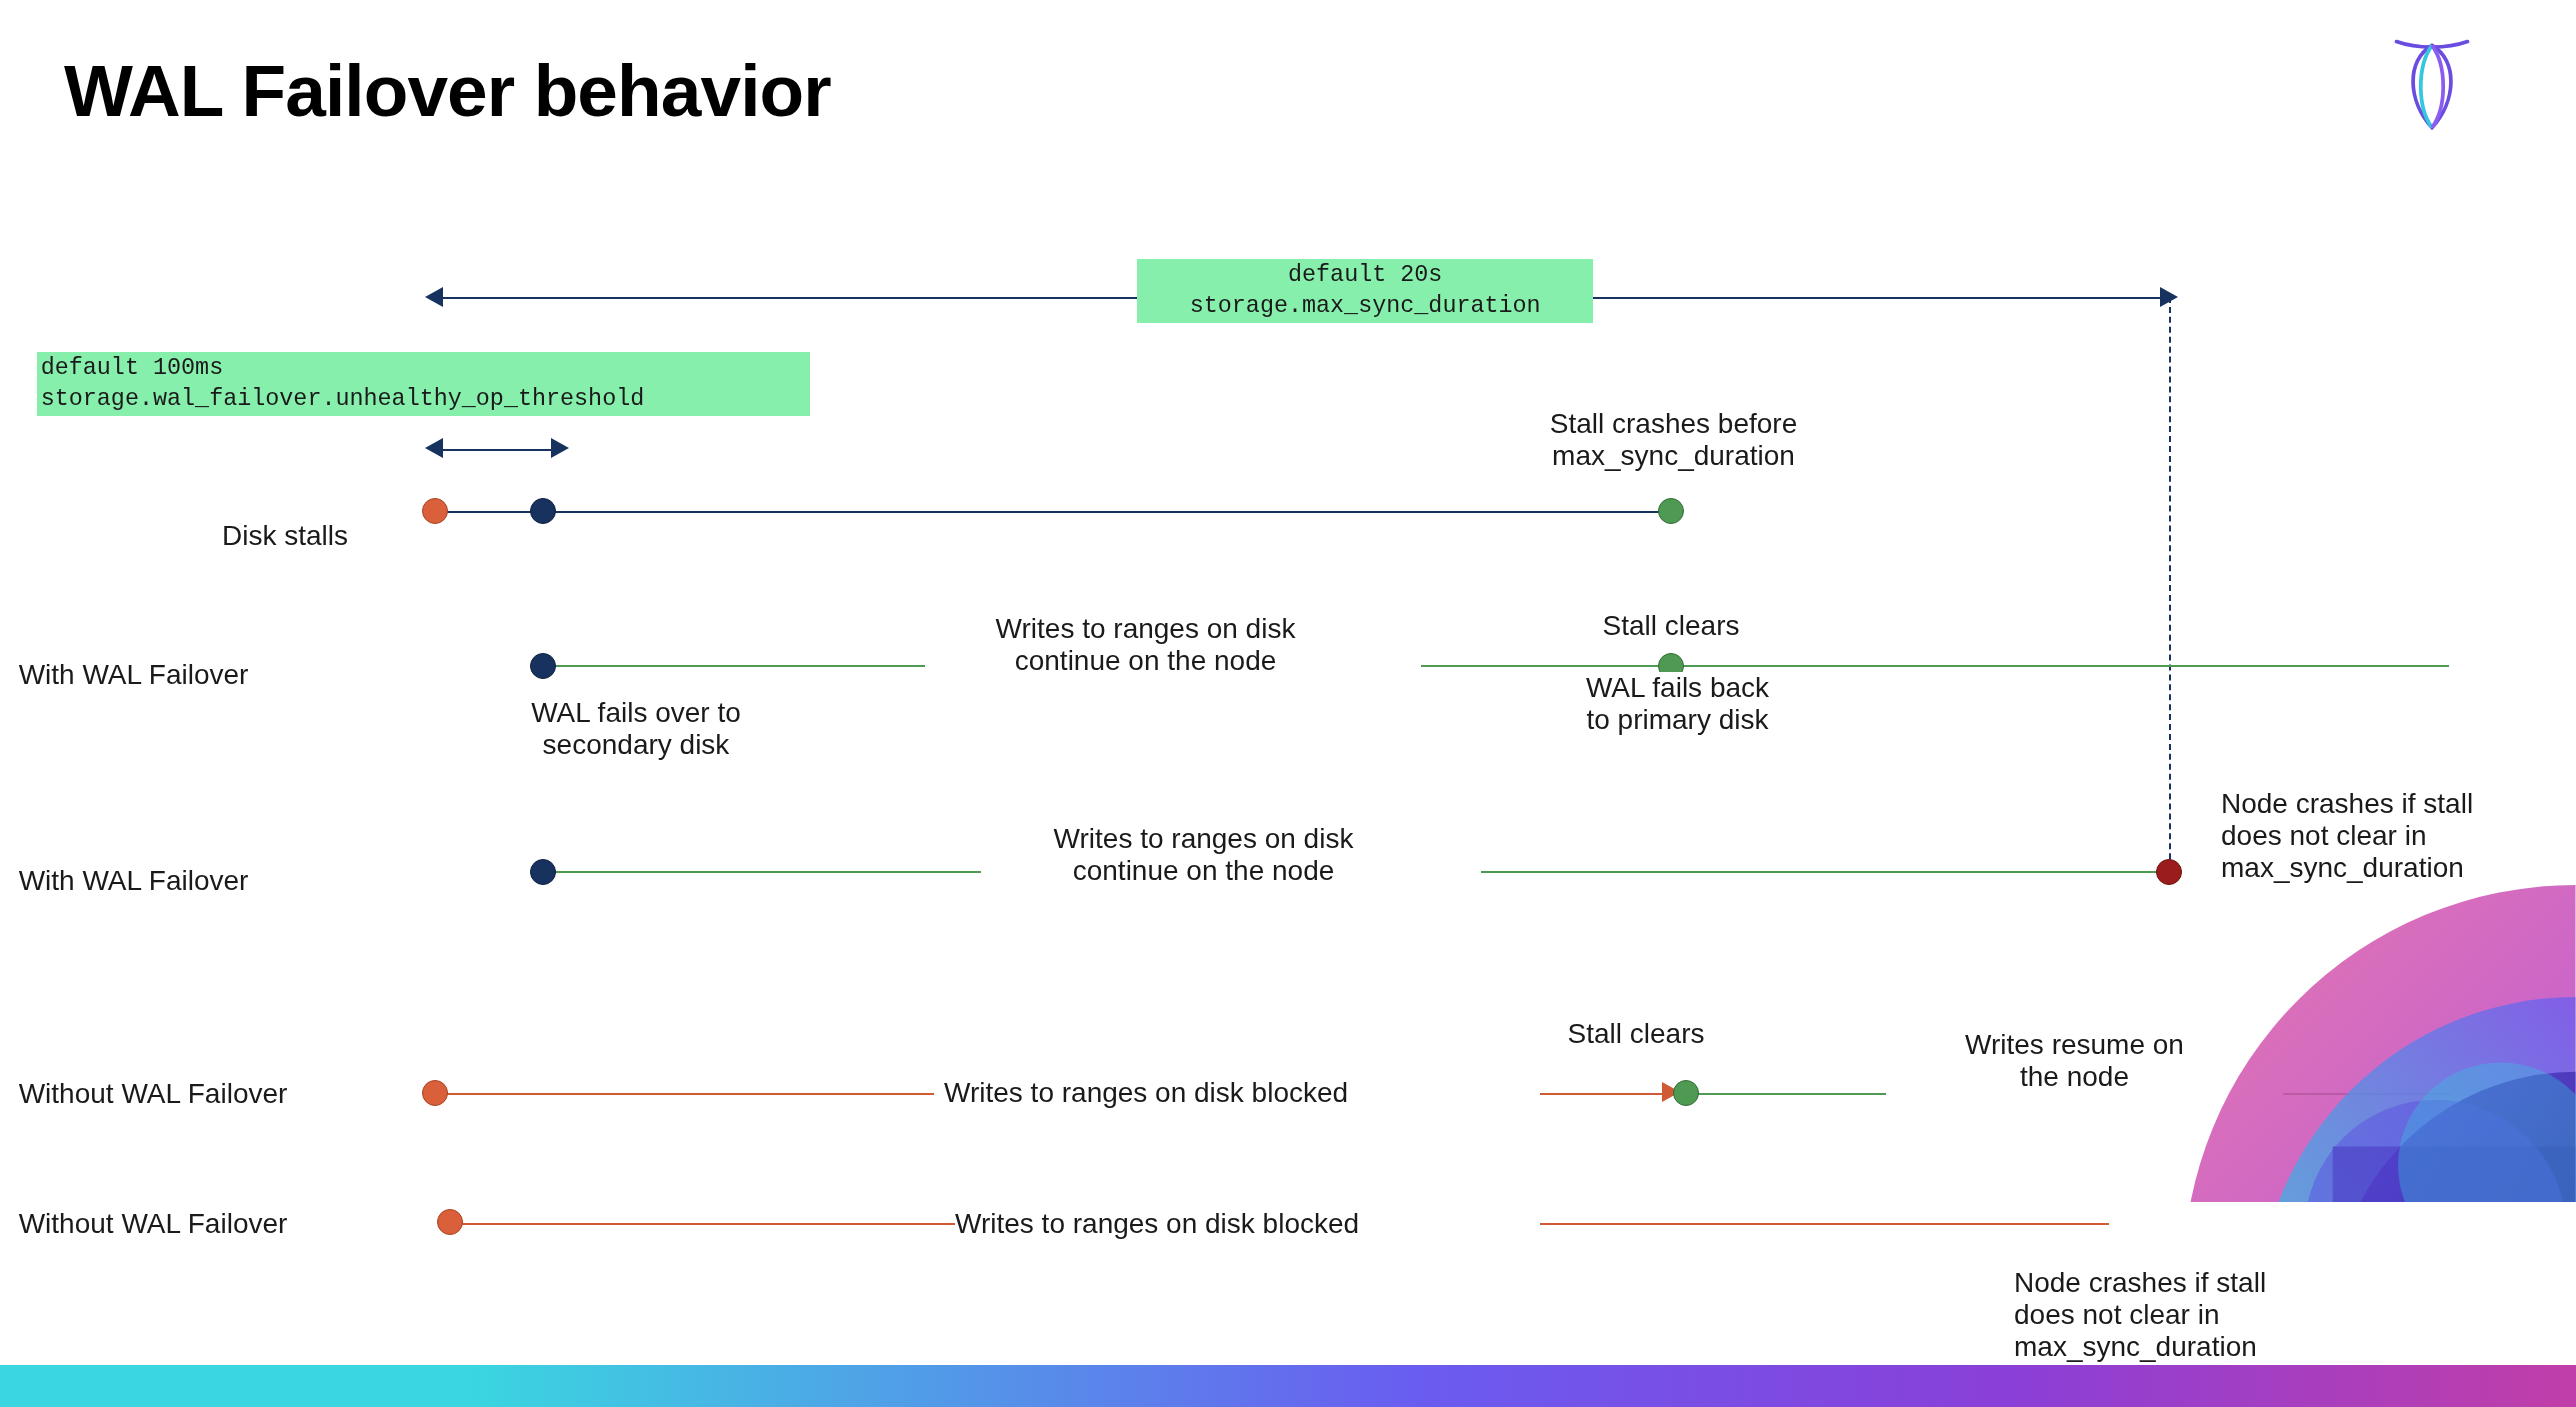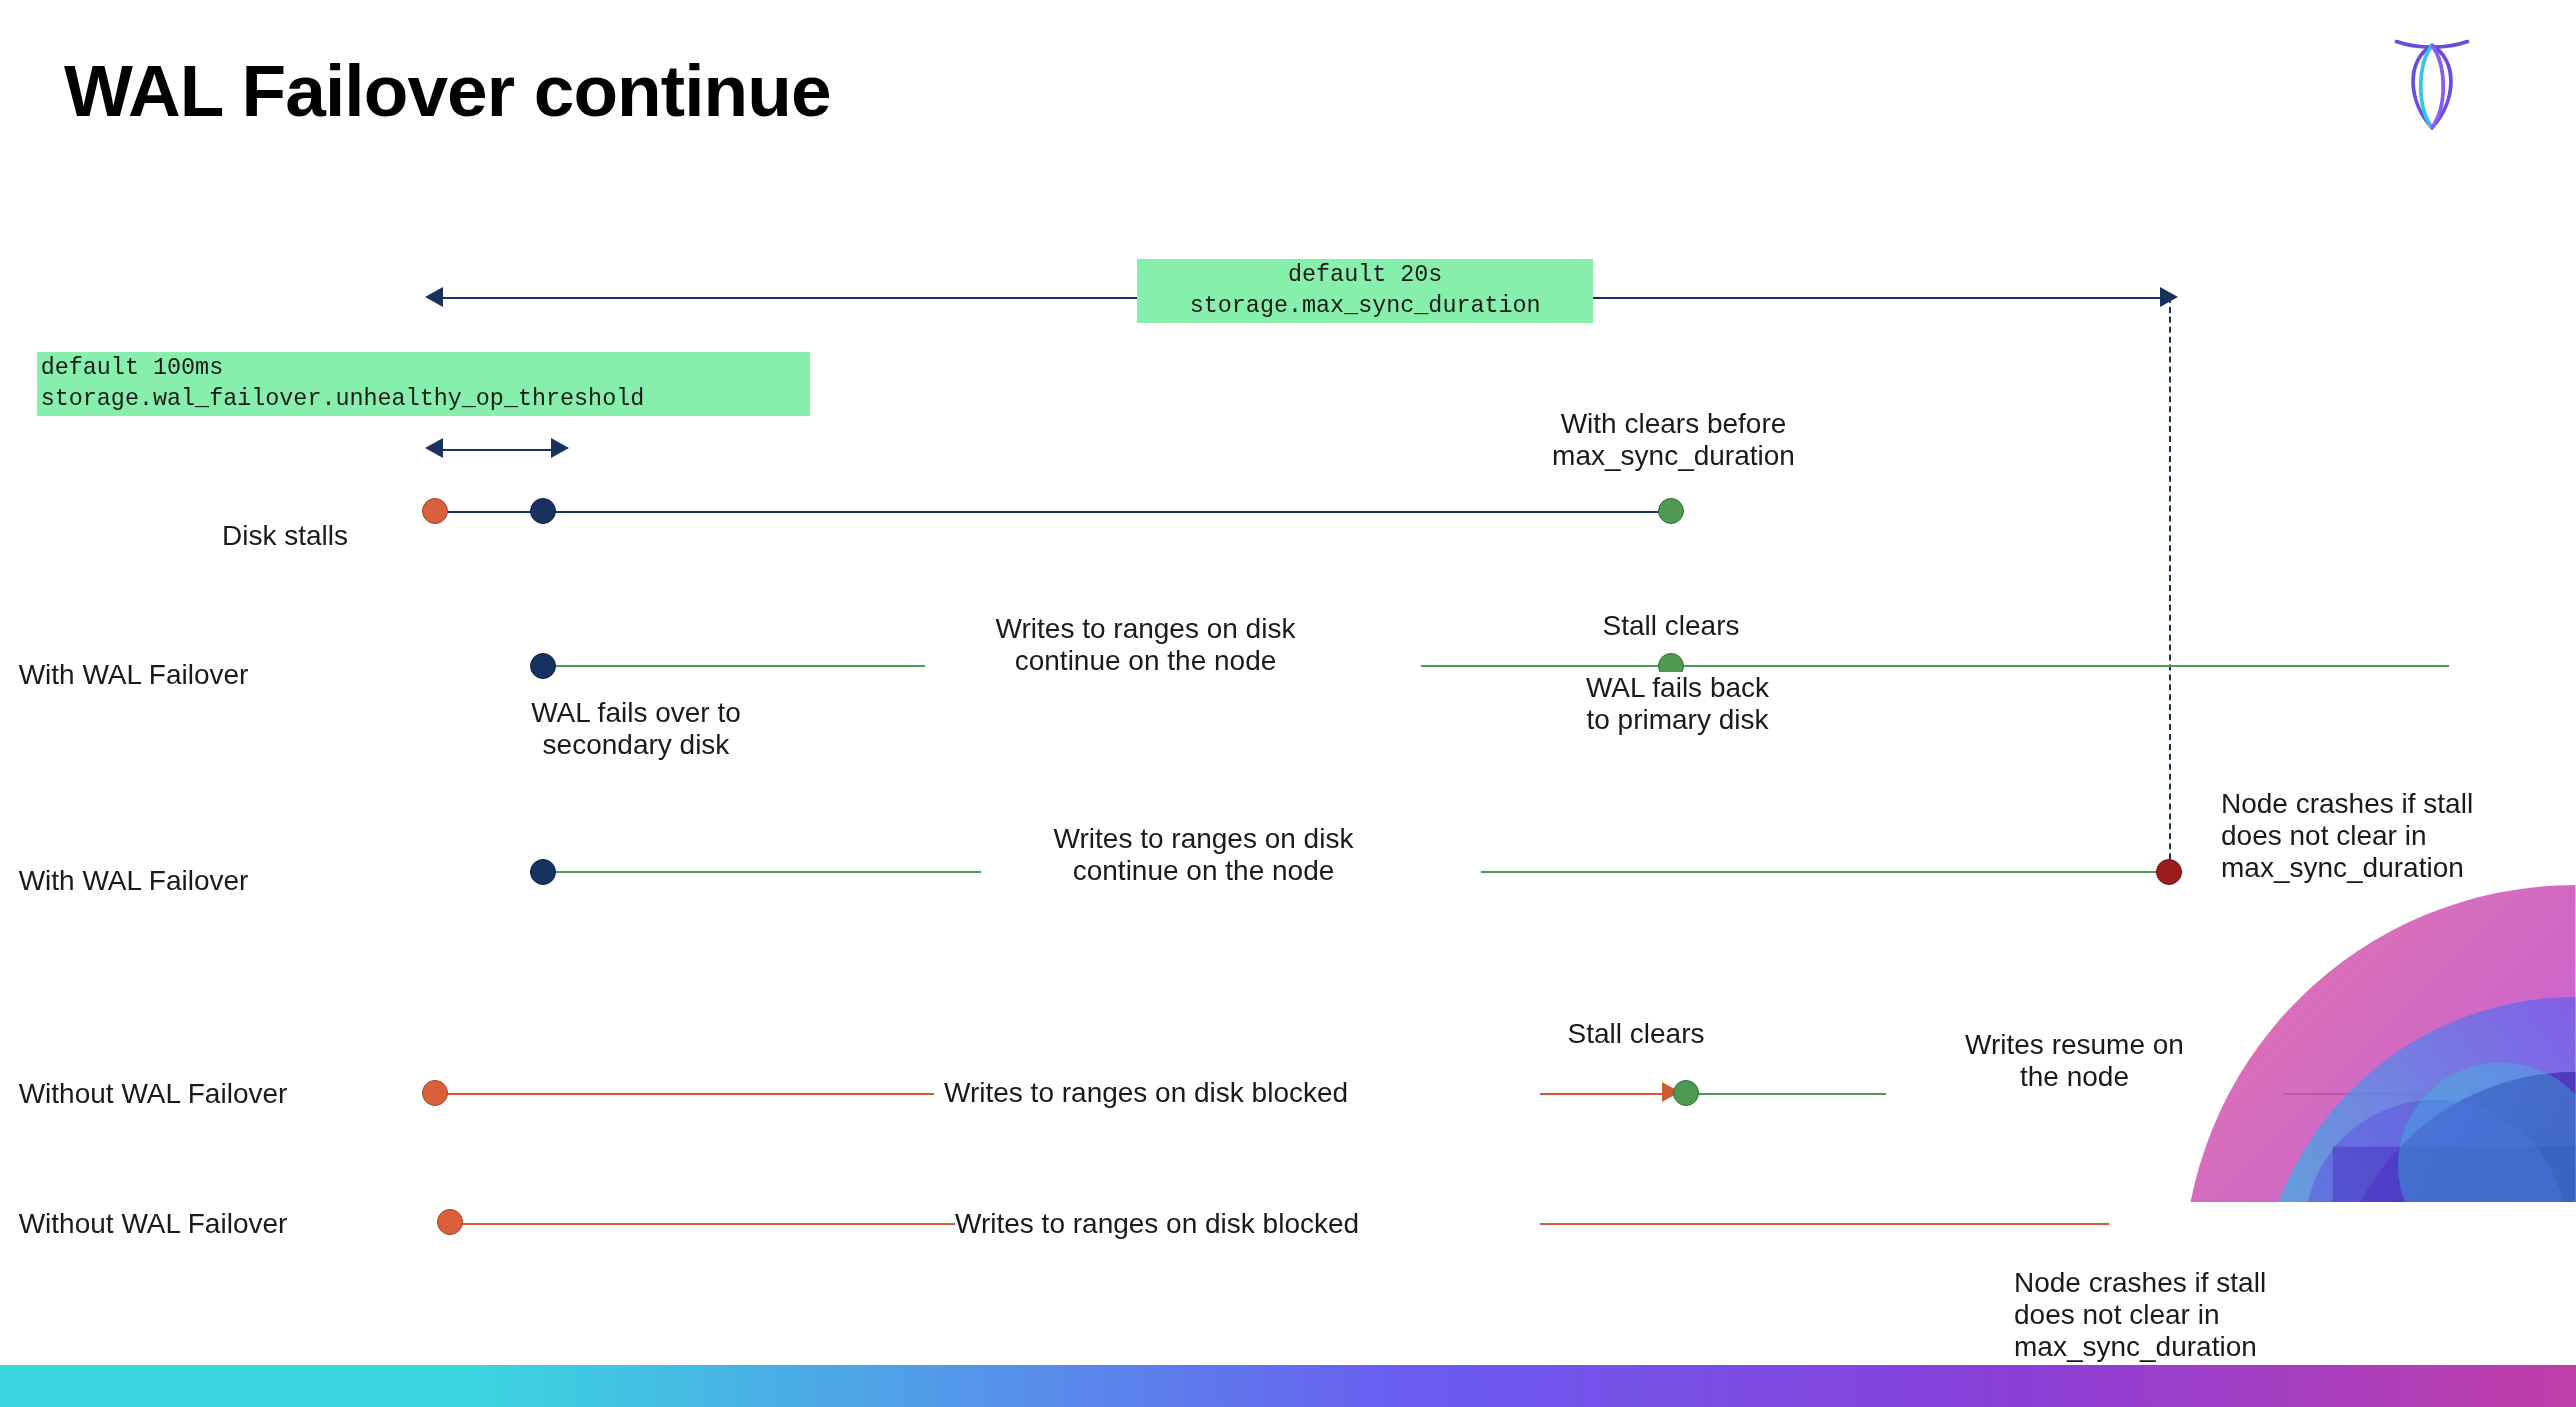--- a/index.html
+++ b/index.html
@@ -130,21 +130,21 @@
     border-top: 10.3px solid transparent;
     border-bottom: 10.3px solid transparent;
     border-left: 18.7px solid #cf5a33;
   }
 </style>
 </head>
 <body>
 
 <div id="slide">
 
-  <div id="title">WAL Failover continue</div>
+  <div id="title">WAL Failover behavior</div>
 
   <div id="logo">
     <svg width="86" height="103" viewBox="0 0 92 110" xmlns="http://www.w3.org/2000/svg">
       <path d="M8 8 C30 16, 62 16, 84 8" fill="none" stroke="#6a4ce0" stroke-width="4" stroke-linecap="round"></path>
       <path d="M46 12 C18 28, 20 72, 46 100 C72 72, 74 28, 46 12 Z" fill="none" stroke="#6a4ce0" stroke-width="4"></path>
       <path d="M46 12 C30 34, 30 78, 46 100" fill="none" stroke="#35c6e0" stroke-width="4"></path>
       <path d="M46 12 C62 34, 62 78, 46 100" fill="none" stroke="#8b5cf0" stroke-width="4"></path>
     </svg>
   </div>
 
@@ -166,21 +166,21 @@
   <div class="arrow-head arrow-left" style="left:425px; top:438px;"></div>
   <div class="line navy" style="left:442px; top:449px; width:110px;"></div>
   <div class="arrow-head arrow-right" style="left:551px; top:438px;"></div>
 
   <div class="row-label" style="left:222px; top:496px;margin-top:24px;">Disk stalls</div>
   <div class="line navy" style="left:439px; top:511px; width:1243px;"></div>
   <div class="dot orange" style="left:422px; top:498px; width:26px; height:26px;"></div>
   <div class="dot navy" style="left:530px; top:498px; width:26px; height:26px;"></div>
   <div class="dot green" style="left:1658px; top:498px; width:26px; height:26px;"></div>
   <div class="note center" style="left:1482px; top:408px; width:383px;">
-    <div>With clears before</div>
+    <div>Stall crashes before</div>
     <div>max_sync_duration</div>
   </div>
 
   <div class="row-label" style="left:18.7px; top:659px;">With WAL Failover</div>
   <div class="line green" style="left:542px; top:665px; width:383px;"></div>
   <div class="line green" style="left:1421px; top:665px; width:1028px;"></div>
   <div class="dot navy" style="left:530px; top:653px; width:26px; height:26px;"></div>
   <div class="dot green" style="left:1658px; top:653px; width:26px; height:26px;"></div>
 
   <div class="note center" style="left:940px; top:613px; width:411px;">

